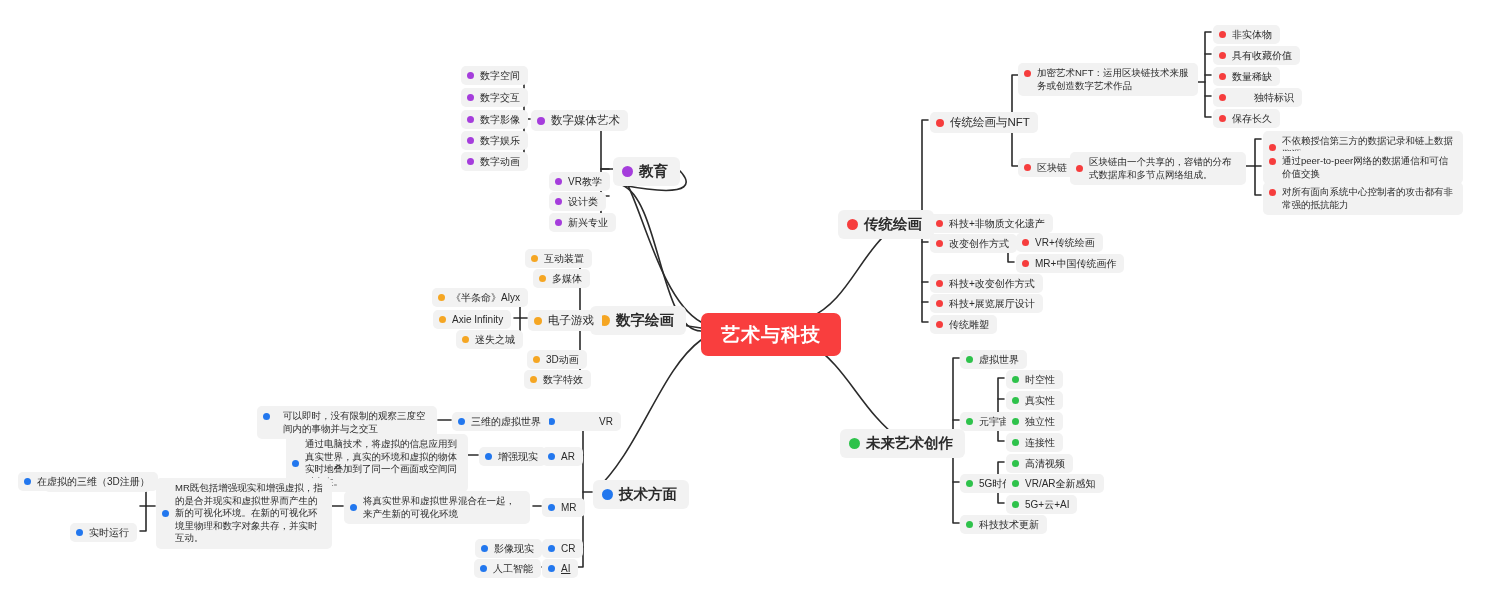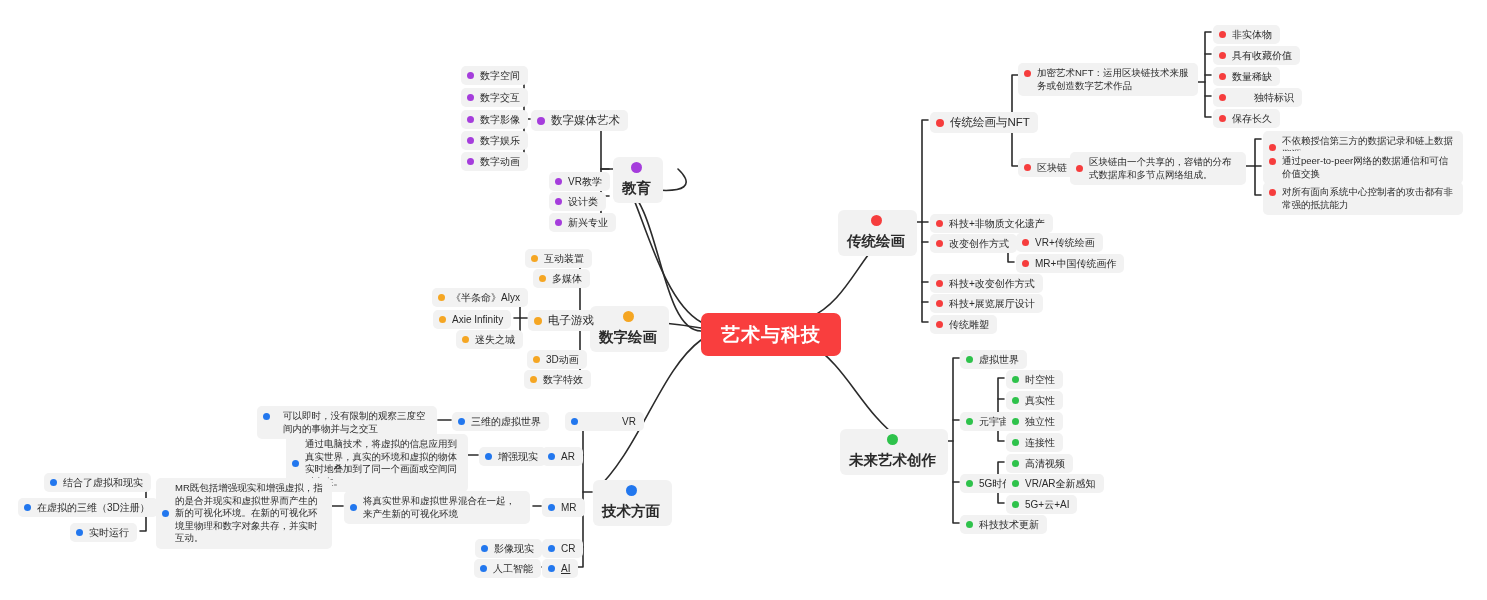--- a/index.html
+++ b/index.html
@@ -48,21 +48,20 @@
     font-weight: bold;
     border-radius: 7px;
     padding: 9px 20px;
     letter-spacing: 1px;
   }
   .t-main {
     font-size: 14.5px;
     font-weight: bold;
     padding: 5px 12px 5px 9px;
     border-radius: 6px;
-    flex-direction: column;
   }
   .t-main .dot { width: 11px; height: 11px; }
   .t-sub { font-size: 11.5px; }
   .t-sub .dot { width: 8px; height: 8px; }
   .t-leaf { font-size: 10px; }
   .t-leaf .dot { width: 7px; height: 7px; }
   .t-para {
     font-size: 9.5px;
     align-items: flex-start;
     padding: 4px 7px 4px 6px;
@@ -375,21 +374,21 @@
   </div>
   <div class="node t-leaf" style="left:960px; top:515px;">
     <span class="dot c-green"></span>
     <span class="txt">科技技术更新</span>
   </div>
 
   <div class="node t-main" style="left:593px; top:480px;">
     <span class="dot c-blue"></span>
     <span class="txt">技术方面</span>
   </div>
-  <div class="node t-leaf" style="left:565px; top:412px;gap:44px;">
+  <div class="node t-leaf" style="left:542px; top:412px;gap:44px;">
     <span class="dot c-blue"></span>
     <span class="txt">VR</span>
   </div>
   <div class="node t-leaf" style="left:452px; top:412px;">
     <span class="dot c-blue"></span>
     <span class="txt">三维的虚拟世界</span>
   </div>
   <div class="node t-para" style="left:257px; top:406px; width:180px;gap:13px;">
     <span class="dot c-blue"></span>
     <span class="txt">可以即时，没有限制的观察三度空间内的事物并与之交互</span>
@@ -415,21 +414,21 @@
     <span class="txt">将真实世界和虚拟世界混合在一起，来产生新的可视化环境</span>
   </div>
   <div class="node t-para mid" style="left:156px; top:478px; width:176px;">
     <span class="dot c-blue"></span>
     <span class="txt">MR既包括增强现实和增强虚拟，指的是合并现实和虚拟世界而产生的新的可视化环境。在新的可视化环境里物理和数字对象共存，并实时互动。</span>
   </div>
   <div class="node t-leaf" style="left:44px; top:473px;">
     <span class="dot c-blue"></span>
     <span class="txt">结合了虚拟和现实</span>
   </div>
-  <div class="node t-leaf" style="left:18px; top:498px;">
+  <div class="node t-leaf" style="left:18px; top:472px;">
     <span class="dot c-blue"></span>
     <span class="txt">在虚拟的三维（3D注册）</span>
   </div>
   <div class="node t-leaf" style="left:70px; top:523px;">
     <span class="dot c-blue"></span>
     <span class="txt">实时运行</span>
   </div>
   <div class="node t-leaf" style="left:542px; top:539px;">
     <span class="dot c-blue"></span>
     <span class="txt">CR</span>

